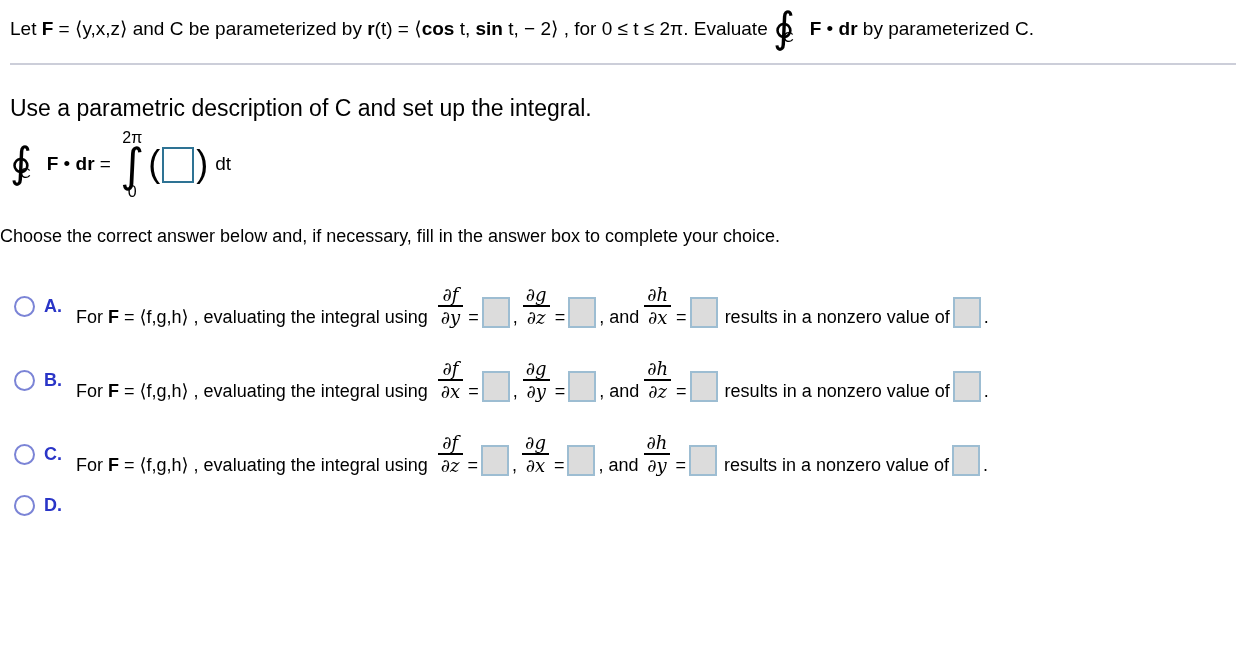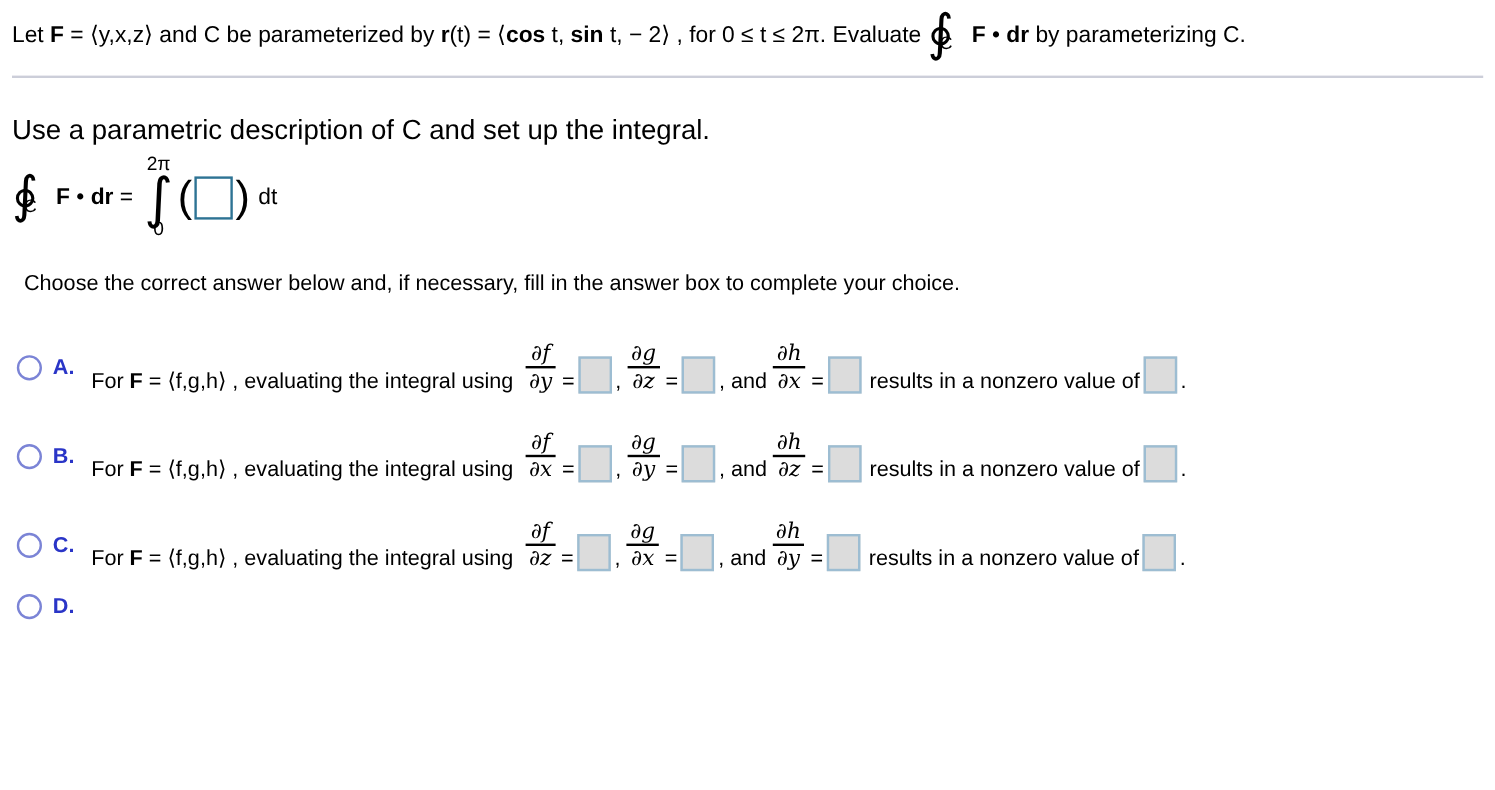--- a/index.html
+++ b/index.html
@@ -125,21 +125,21 @@
   .setup-text {
     padding: 14px 10px 0 10px;
     font-size: 23px;
   }
   .integral-line {
     padding: 8px 10px 0 10px;
     font-size: 19px;
     white-space: nowrap;
   }
   .choose-text {
-    padding: 26px 10px 0 20px;
+    padding: 26px 10px 0 0;
     font-size: 18px;
   }
 
   .options {
     padding: 22px 0 0 0;
   }
   .option {
     display: flex;
     align-items: center;
     white-space: nowrap;
@@ -168,21 +168,21 @@
   .opt-body { display: flex; align-items: flex-end; }
   .txt { white-space: pre; }
 </style>
 </head>
 <body>
 
 <div class="header">
   <span class="txt">Let </span><span class="bold">F</span><span class="txt"> = </span><span>⟨y,x,z⟩</span><span class="txt"> and C be parameterized by </span><span class="bold">r</span><span>(t)</span><span class="txt"> = </span><span>⟨</span><span class="bold">cos</span><span class="txt"> t, </span><span class="bold">sin</span><span class="txt"> t, − 2</span><span>⟩</span><span class="txt"> , for 0 ≤ t ≤ 2π. Evaluate </span><span class="contour">
       <span class="sym">∮</span>
       <span class="sub">C</span>
-    </span><span class="gap-s"></span><span class="bold">F</span><span> • </span><span class="bold">dr</span><span class="txt"> by parameterizing C.</span>
+    </span><span class="gap-s"></span><span class="bold">F</span><span> • </span><span class="bold">dr</span><span class="txt"> by parameterized C.</span>
   <div class="divider"></div>
 </div>
 
 <div class="setup-text">Use a parametric description of C and set up the integral.</div>
 
 <div class="integral-line">
   <span class="contour">
       <span class="sym">∮</span>
       <span class="sub">C</span>
     </span><span class="gap-s"></span><span class="bold">F</span><span> • </span><span class="bold">dr</span><span> = </span><span class="defint">

